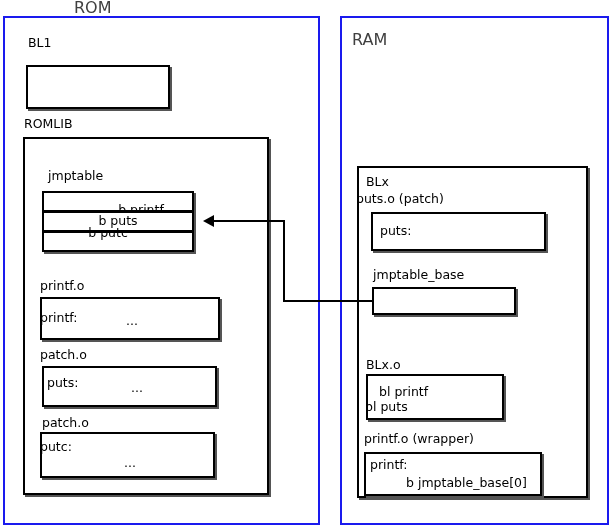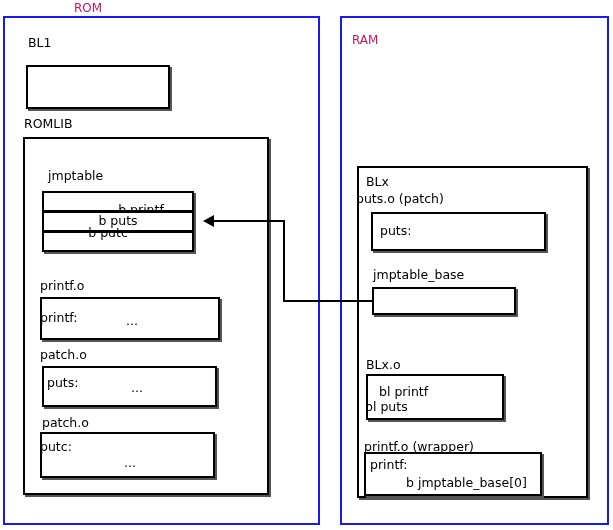--- a/index.html
+++ b/index.html
@@ -19,22 +19,22 @@
   }
   
   .region {
     position: absolute;
     border: 2px solid #1a1aee;
     background: transparent;
     box-sizing: border-box;
   }
   .region-label {
     position: absolute;
-    font-size: 12px;
-    color: #be185d;
+    font-size: 16px;
+    color: #404040;
     white-space: nowrap;
     line-height: 14px;
   }
   
   .box {
     position: absolute;
     border: 2px solid #000;
     background: #ffffff;
     box-sizing: border-box;
   }
@@ -134,21 +134,21 @@
   <div class="label" style="left:373px; top:268px;">jmptable_base</div>
 
   <div class="box shadowed" style="left:372px; top:287px; width:144px; height:28px;"></div>
 
   <div class="label" style="left:366px; top:358px;">BLx.o</div>
 
   <div class="box shadowed" style="left:366px; top:374px; width:138px; height:46px;"></div>
   <div class="celltext" style="left:379px; top:385px;">bl printf</div>
   <div class="celltext" style="left:365px; top:400px;">bl puts</div>
 
-  <div class="label" style="left:364px; top:432px;margin-top:8px;">printf.o (wrapper)</div>
+  <div class="label" style="left:364px; top:432px;">printf.o (wrapper)</div>
 
   <div class="box shadowed" style="left:364px; top:452px; width:178px; height:44px;"></div>
   <div class="celltext" style="left:370px; top:458px;">printf:</div>
   <div class="celltext" style="left:406px; top:476px;">b jmptable_base[0]</div>
 
   <div class="conn" style="left:283px; top:300px; width:90px; height:2px;"></div>
 
   <div class="conn" style="left:283px; top:220px; width:2px; height:82px;"></div>
 
   <div class="conn" style="left:214px; top:220px; width:70px; height:2px;"></div>

